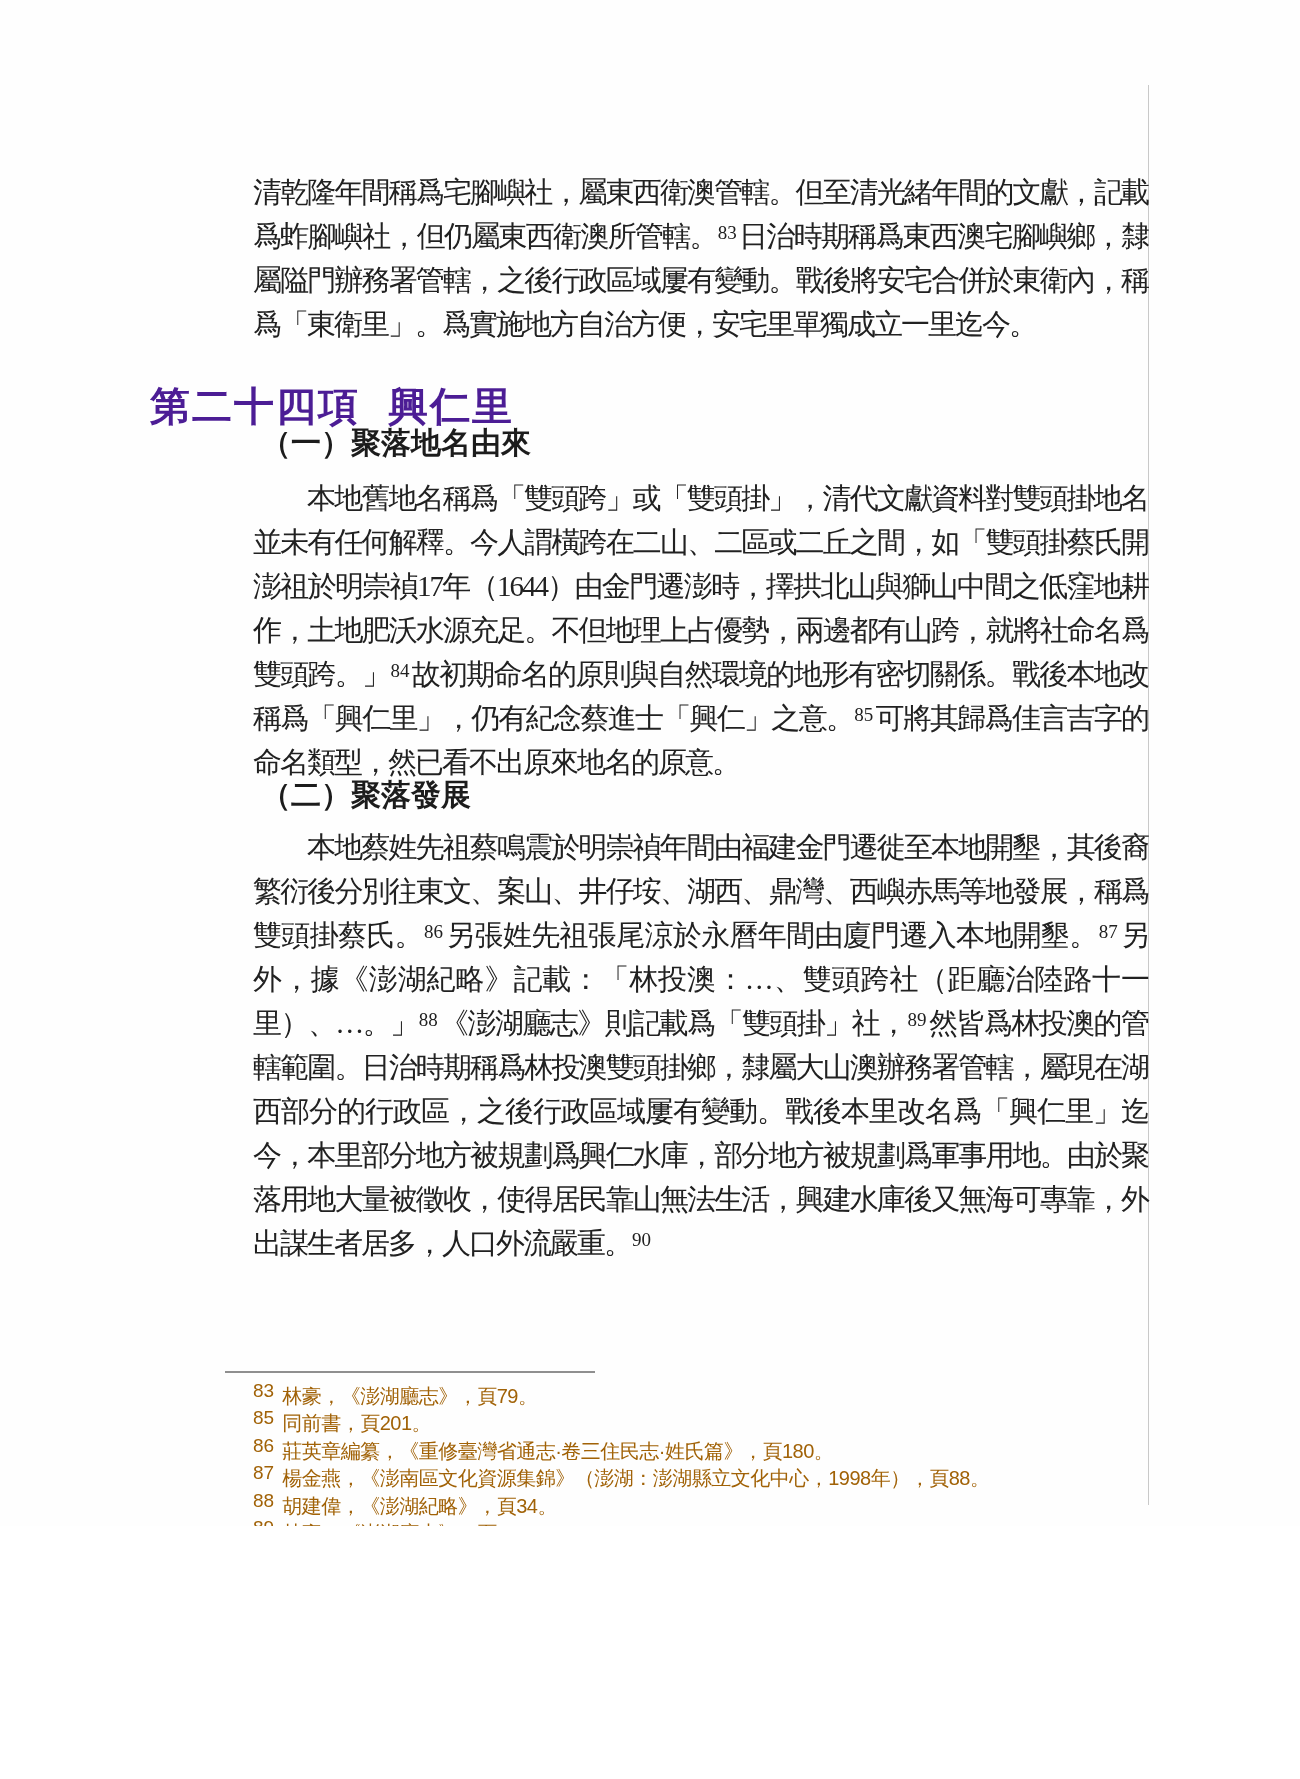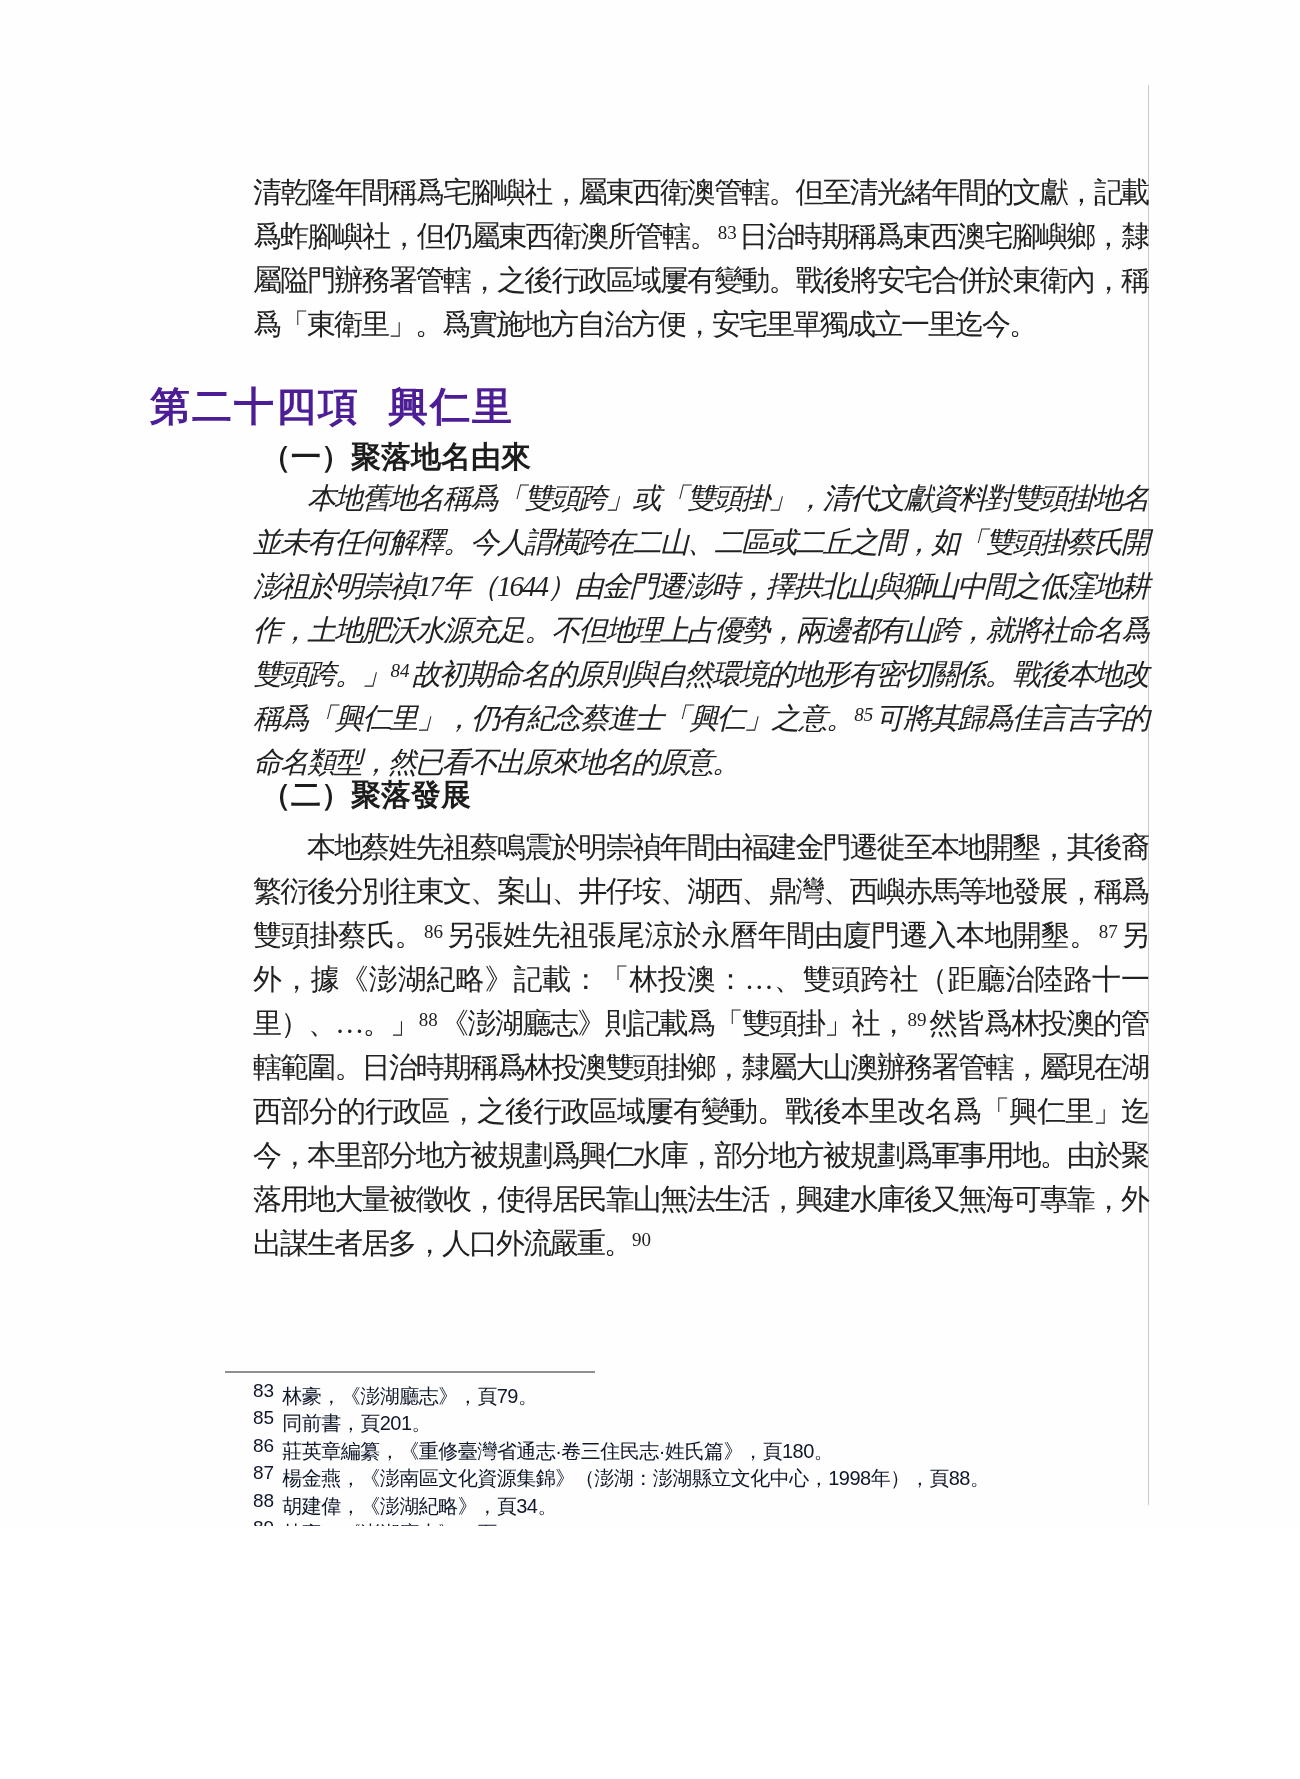--- a/index.html
+++ b/index.html
@@ -26,21 +26,21 @@
     left: 253px;
     width: 895px;
     margin: 0;
     font-size: 29px;
     line-height: 44px;
     letter-spacing: -2px;
     text-align: justify;
     color: #212121;
   }
   .p1 { top: 170px; }
-  .pA { top: 476px; text-indent: 54px; font-style: italic; }
+  .pA { top: 476px; text-indent: 54px; }
   .pB { top: 825px; text-indent: 54px; }
   .sup {
     font-size: 19px;
     letter-spacing: 0;
     vertical-align: 7px;
     margin: 0 2px 0 1px;
     line-height: 0;
   }
   .section-heading {
     position: absolute;
@@ -58,38 +58,38 @@
   .sub-heading {
     position: absolute;
     left: 261px;
     margin: 0;
     font-size: 30px;
     font-weight: bold;
     color: #1c1c1c;
     letter-spacing: 0;
     line-height: 38px;
   }
-  .sh1 { top: 438px; }
+  .sh1 { top: 424px; }
   .sh2 { top: 776px; }
   .fn-rule {
     position: absolute;
     left: 225px;
     top: 1371px;
     width: 370px;
     height: 2px;
     background: #8f8f8f;
   }
   .fnotes {
     position: absolute;
     left: 253px;
     top: 1383px;
     width: 920px;
     font-family: "Liberation Sans", "DejaVu Sans", sans-serif;
     font-size: 20px;
-    color: #0f172a;
+    color: #a16207;
     letter-spacing: -0.5px;
   }
   .footnote { line-height: 27.4px; white-space: nowrap; }
   .fn-num {
     display: inline-block;
     transform: translateY(-6px);
     font-size: 19px;
     margin-right: 8px;
     letter-spacing: 0;
   }

